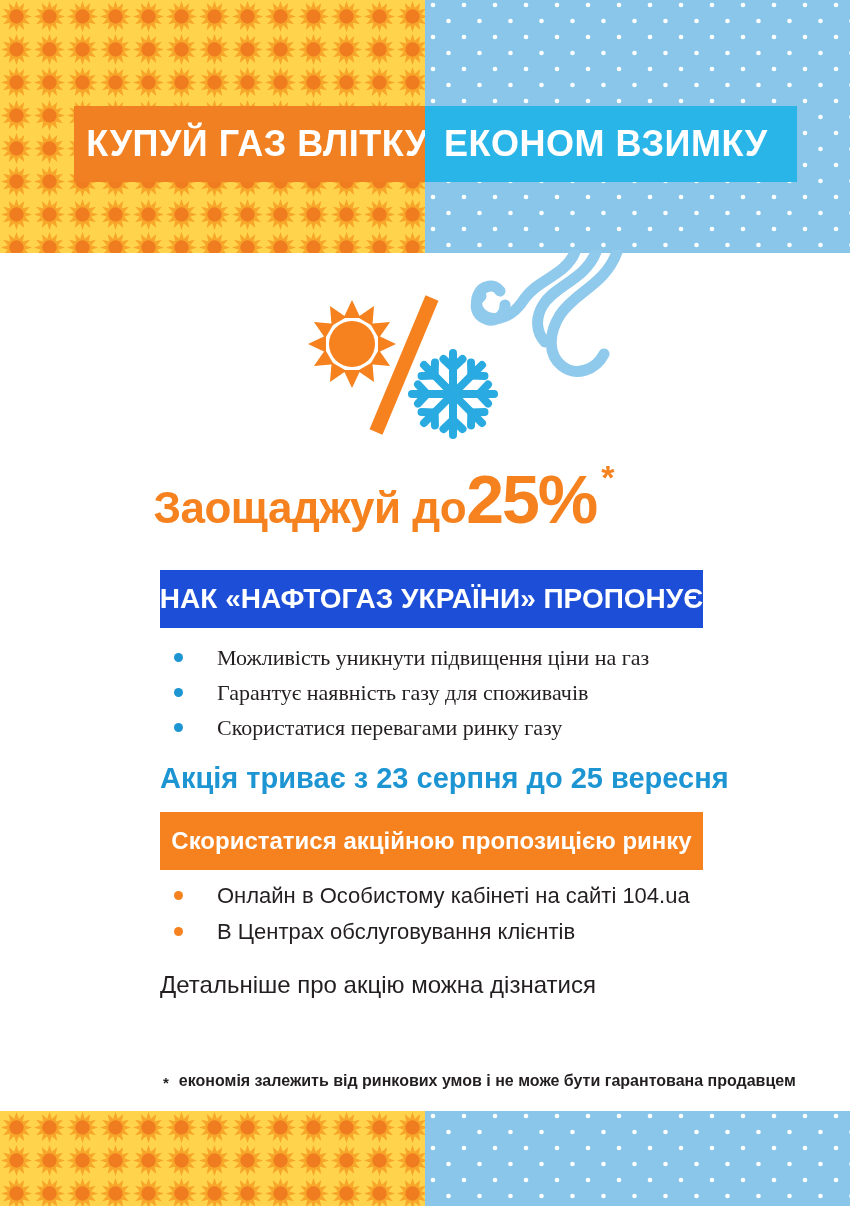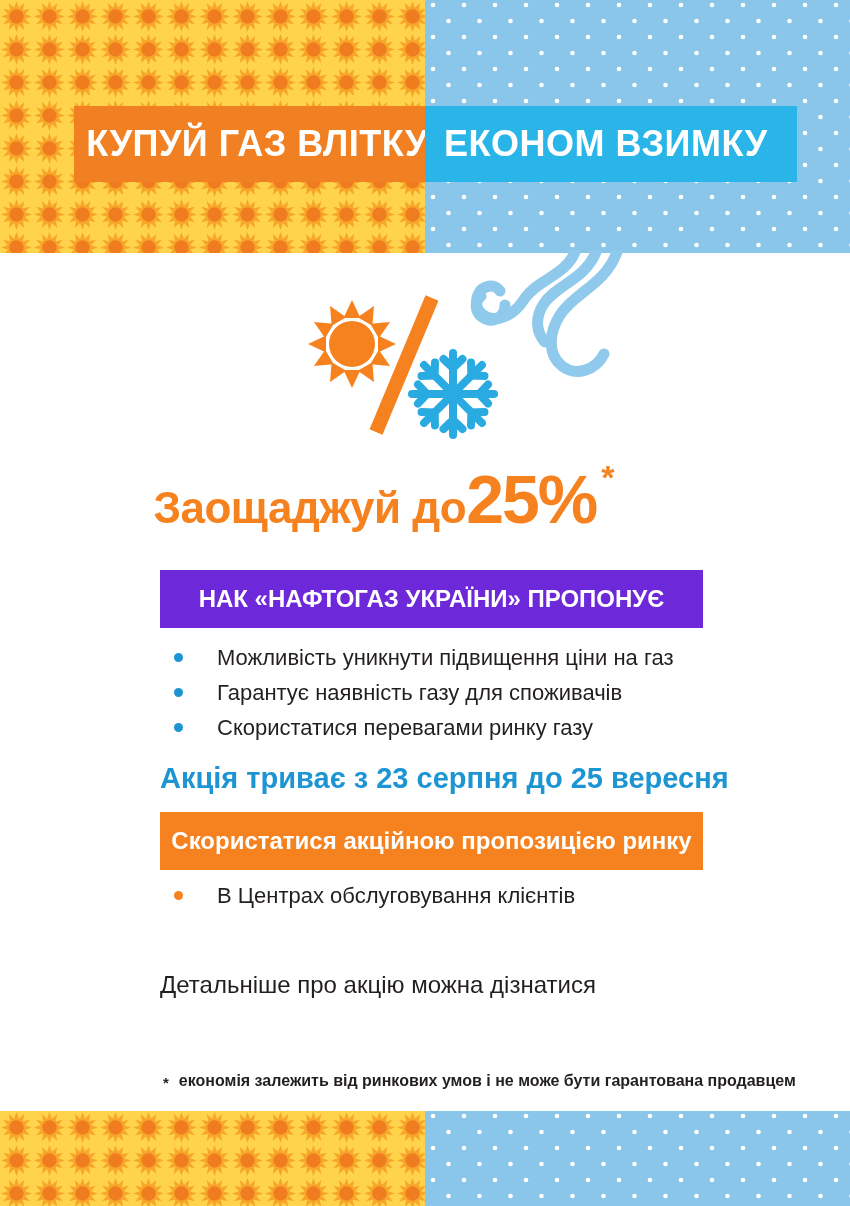--- a/index.html
+++ b/index.html
@@ -24,27 +24,27 @@
     color:#F5821F;font-weight:bold;white-space:nowrap;
   }
   .headline .hl-prefix{font-size:44px;letter-spacing:-0.5px;}
   .headline .hl-value{font-size:68px;letter-spacing:-2px;margin-left:0;}
   .headline .hl-mark{font-size:34px;position:relative;top:-34px;margin-left:5px;}
   .bar{
     position:absolute;left:160px;width:543px;height:58px;box-sizing:border-box;
     display:flex;align-items:center;justify-content:center;
     color:#ffffff;font-weight:bold;white-space:nowrap;
   }
-  .bar-blue{top:570px;background:#6d28d9;font-size:24px;}
+  .bar-blue{top:570px;background:#1d4ed8;font-size:28px;}
   .bar-orange{top:812px;background:#F5821F;font-size:24px;}
   .list{position:absolute;left:168px;margin:0;padding:0;list-style:none;}
   .list-offer{top:640px;}
   .list-how{top:878px;}
   .list li{display:flex;align-items:flex-start;font-size:22px;color:#231F20;}
-  .list-offer li{line-height:35px;}
+  .list-offer li{line-height:35px;font-family:Liberation Serif, serif;}
   .list-how li{line-height:36px;}
   .bullet-dot{flex:0 0 auto;width:9px;height:9px;border-radius:50%;margin:13px 34px 0 6px;}
   .dot-blue{background:#1C95D2;}
   .dot-orange{background:#F5821F;}
   .promo-line{
     position:absolute;left:160px;top:762px;width:543px;text-align:center;
     color:#1C95D2;font-size:29px;font-weight:bold;white-space:nowrap;
   }
   .details{position:absolute;left:160px;top:966px;font-size:24px;line-height:38px;color:#231F20;}
   .footnote{
@@ -153,20 +153,24 @@
       <span>Скористатися перевагами ринку газу</span>
     </li>
   </ul>
 
   <div class="promo-line">Акція триває з 23 серпня до 25 вересня</div>
 
   <div class="bar bar-orange">Скористатися акційною пропозицією ринку</div>
   <ul class="list list-how">
     <li>
       <span class="bullet-dot dot-orange"></span>
+      <span>Онлайн в Особистому кабінеті на сайті 104.ua</span>
+    </li>
+    <li>
+      <span class="bullet-dot dot-orange"></span>
       <span>В Центрах обслуговування клієнтів</span>
     </li>
   </ul>
 
   <div class="details">
     <div>Детальніше про акцію можна дізнатися</div>
   </div>
 
   <div class="footnote">
     <span class="fn-mark">*</span>

